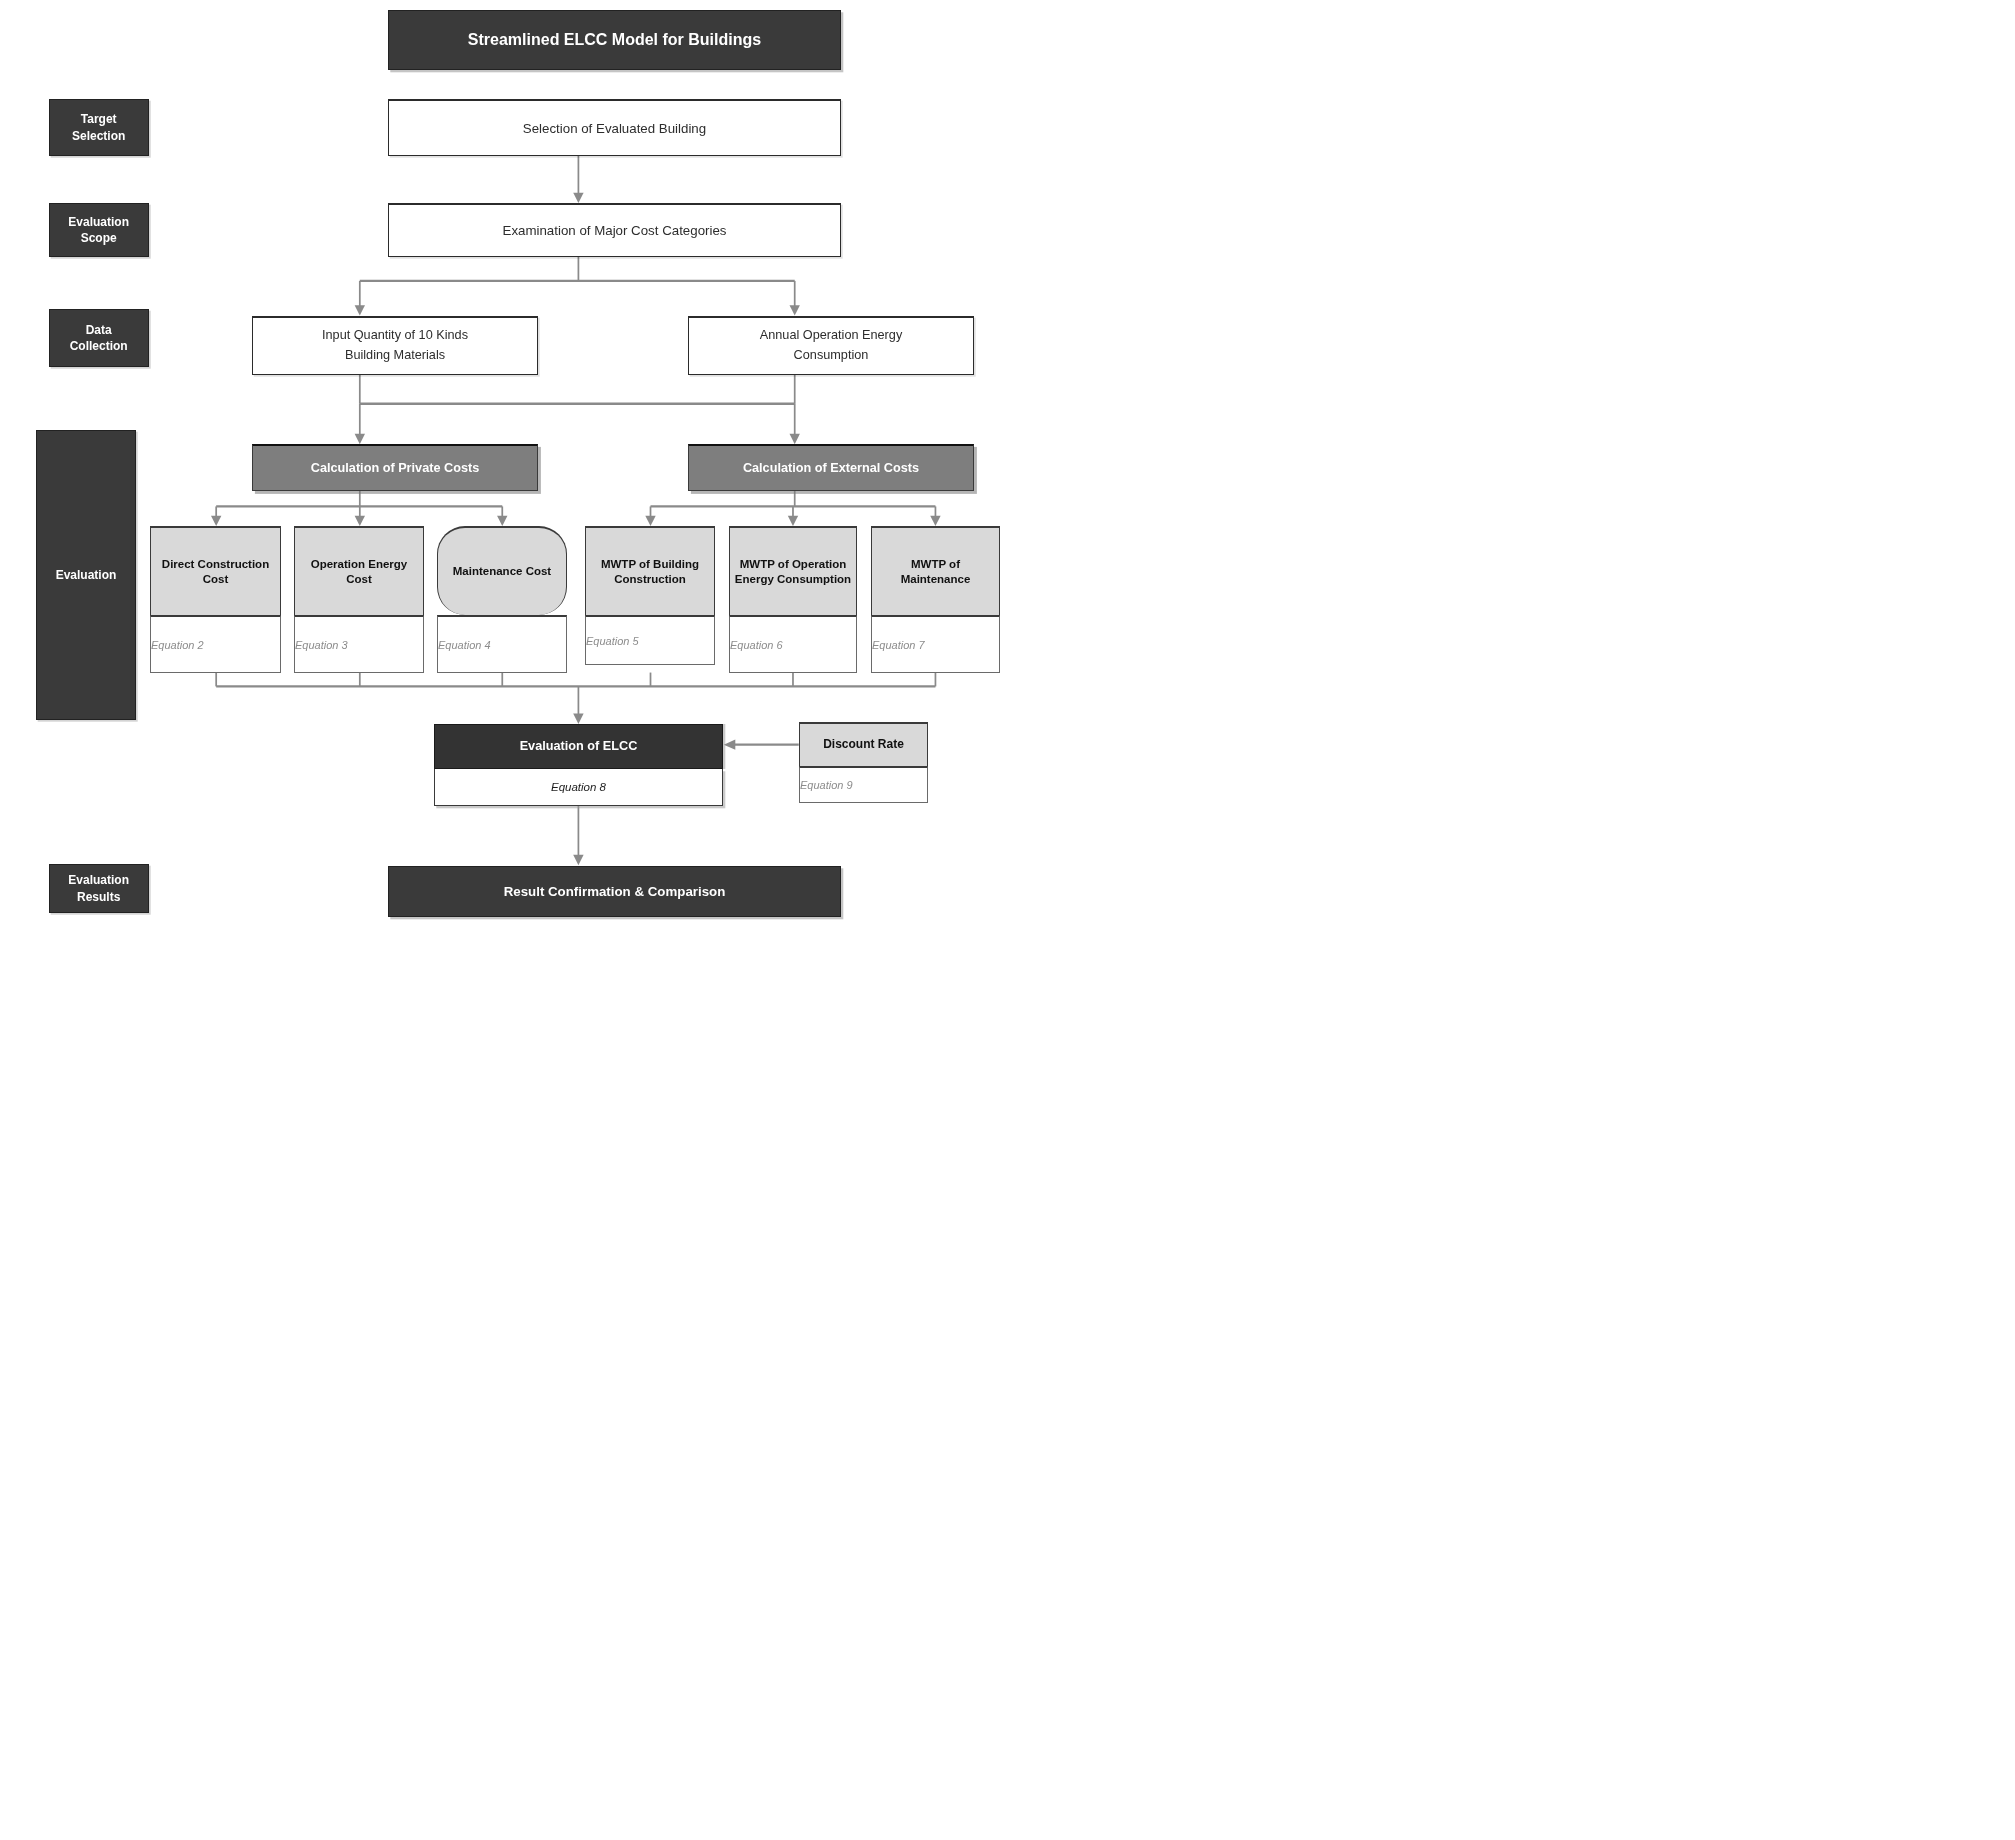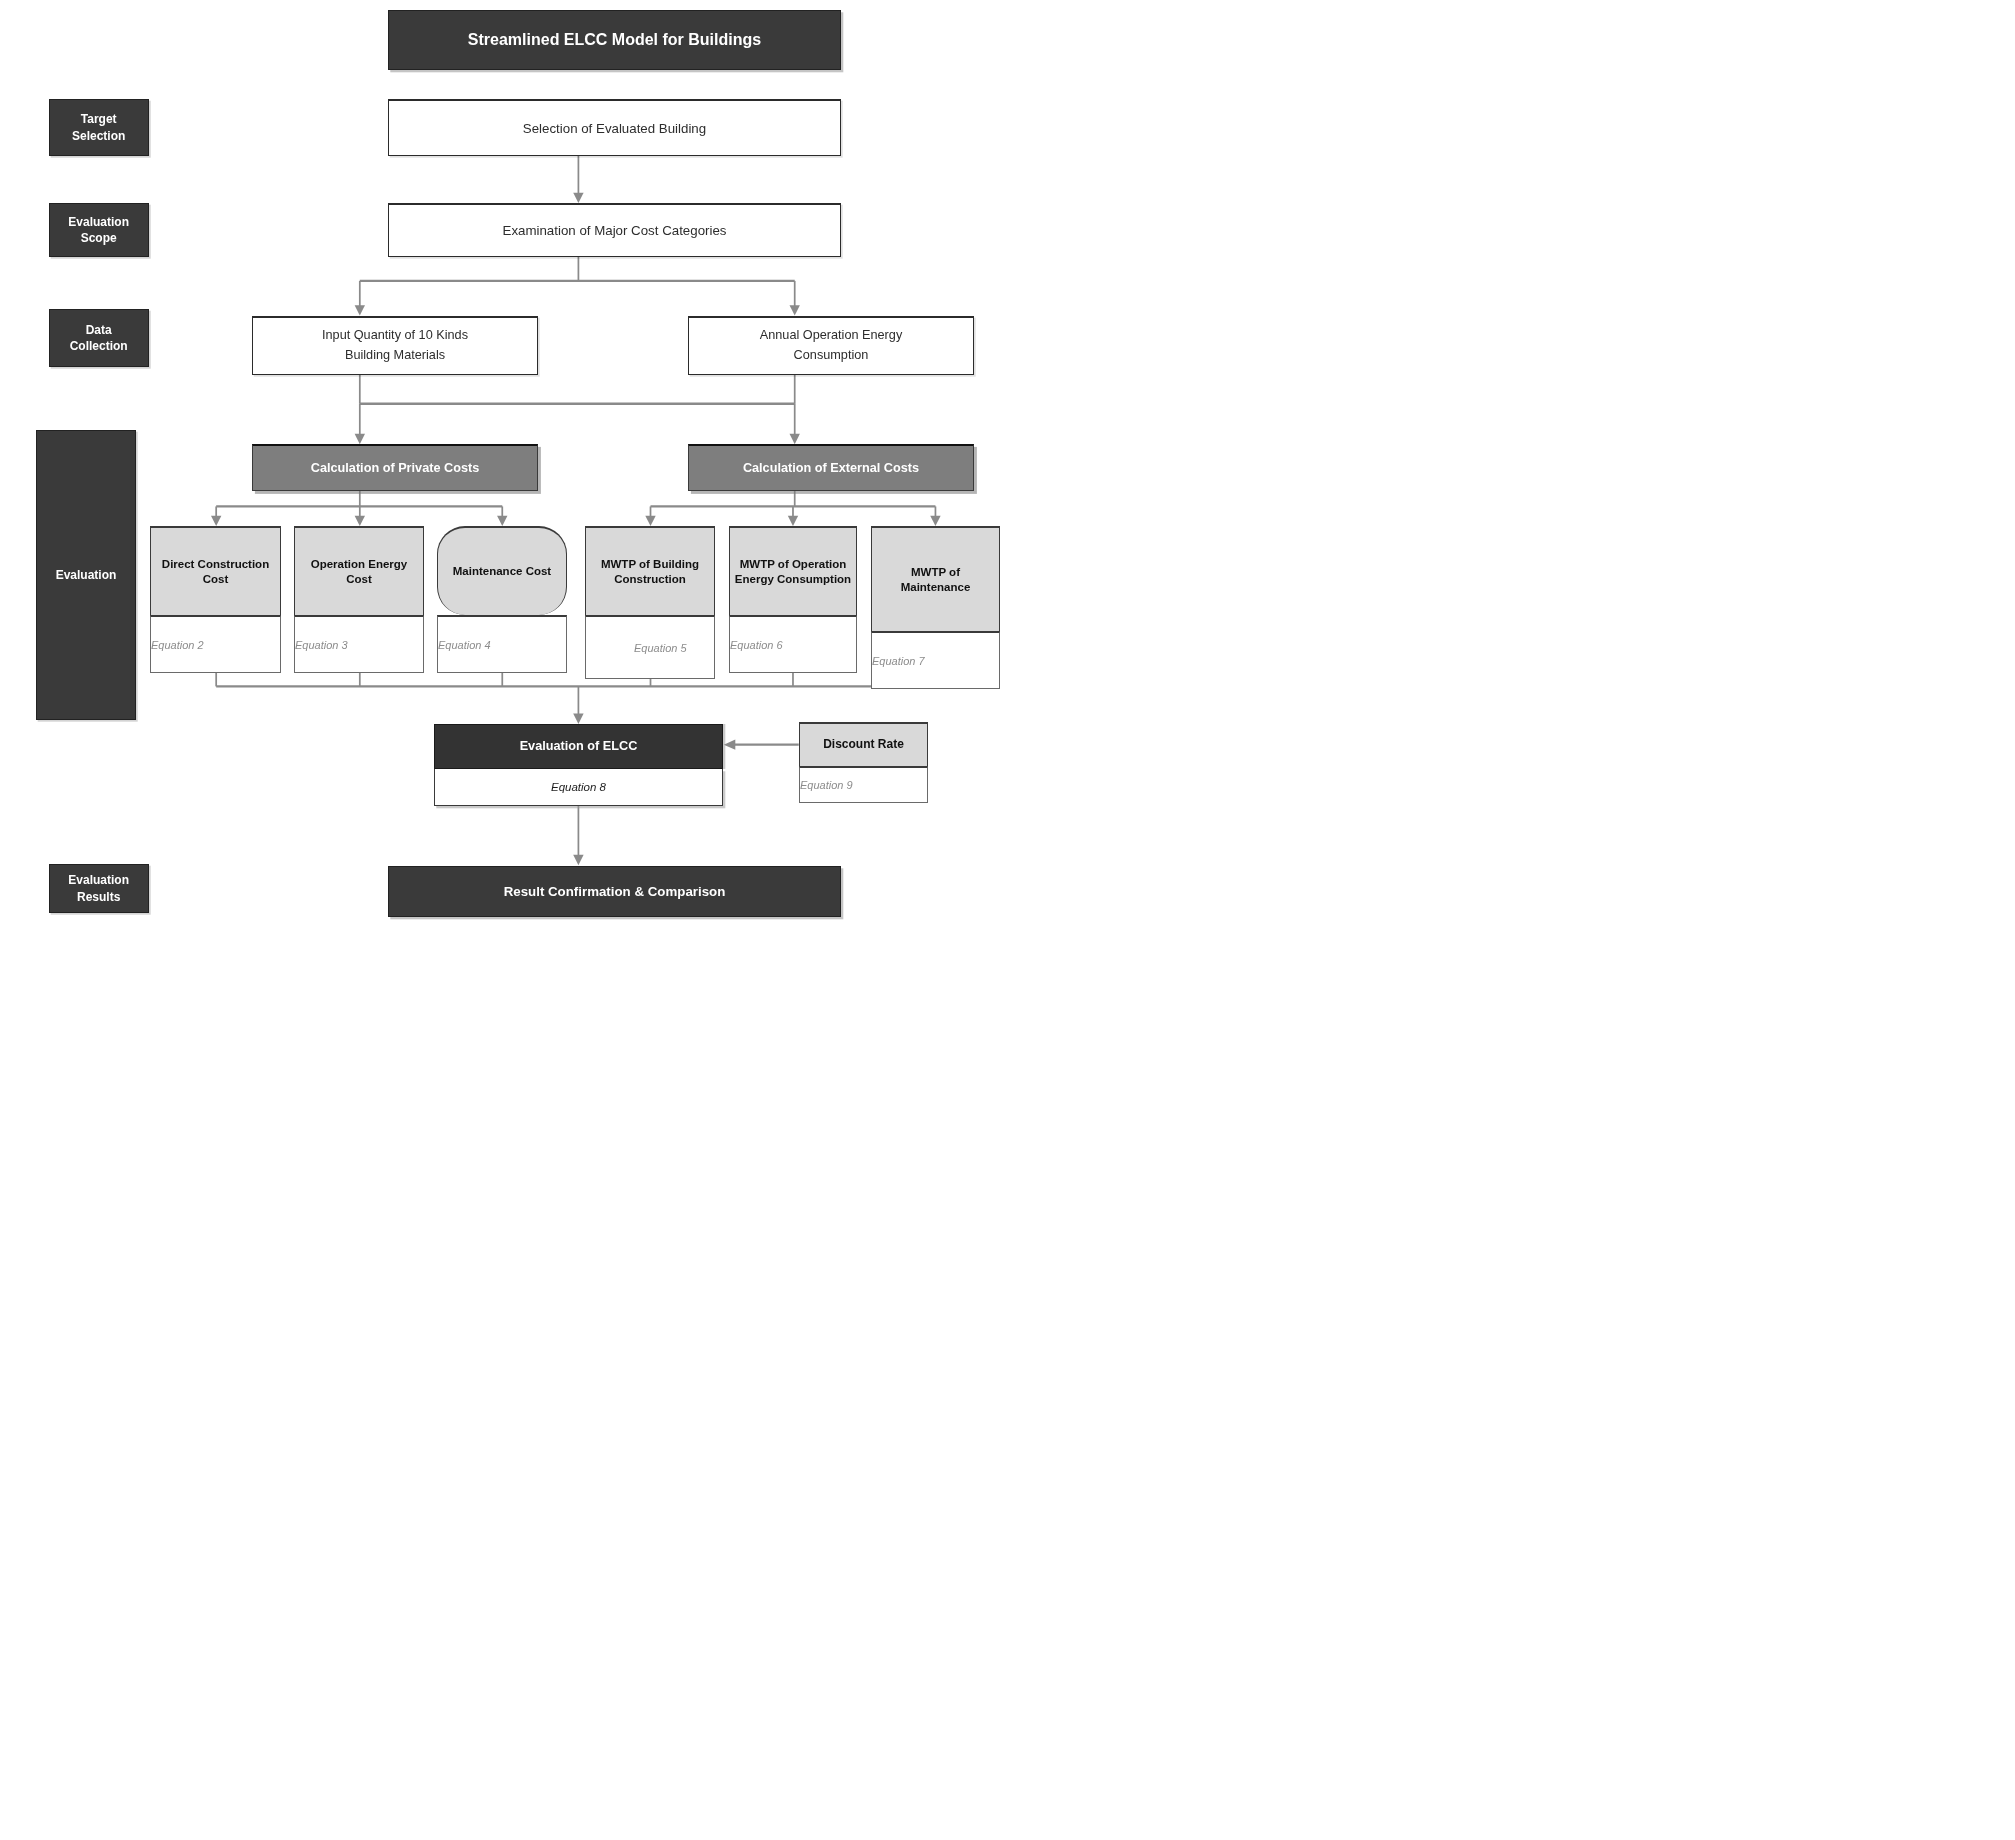--- a/index.html
+++ b/index.html
@@ -220,36 +220,36 @@
     </div>
     <div class="eq" style="height:58px;">
       <span>Equation 4</span>
     </div>
   </div>
 
   <div class="cost" style="left:585px;top:526px;width:130px;">
     <div class="head" style="height:89px;">
       <span>MWTP of Building Construction</span>
     </div>
-    <div class="eq" style="height:64px;padding-left:48px;">
+    <div class="eq" style="height:50px;">
       <span>Equation 5</span>
     </div>
   </div>
 
   <div class="cost" style="left:729px;top:526px;width:128px;">
     <div class="head" style="height:89px;">
       <span>MWTP of Operation Energy Consumption</span>
     </div>
     <div class="eq" style="height:58px;">
       <span>Equation 6</span>
     </div>
   </div>
 
   <div class="cost" style="left:871px;top:526px;width:129px;">
-    <div class="head" style="height:105px;">
+    <div class="head" style="height:89px;">
       <span>MWTP of Maintenance</span>
     </div>
     <div class="eq" style="height:58px;">
       <span>Equation 7</span>
     </div>
   </div>
 
   <div class="cost elcc" style="left:434px;top:724px;width:289px;">
     <div class="head" style="height:45px;">
       <span>Evaluation of ELCC</span>

